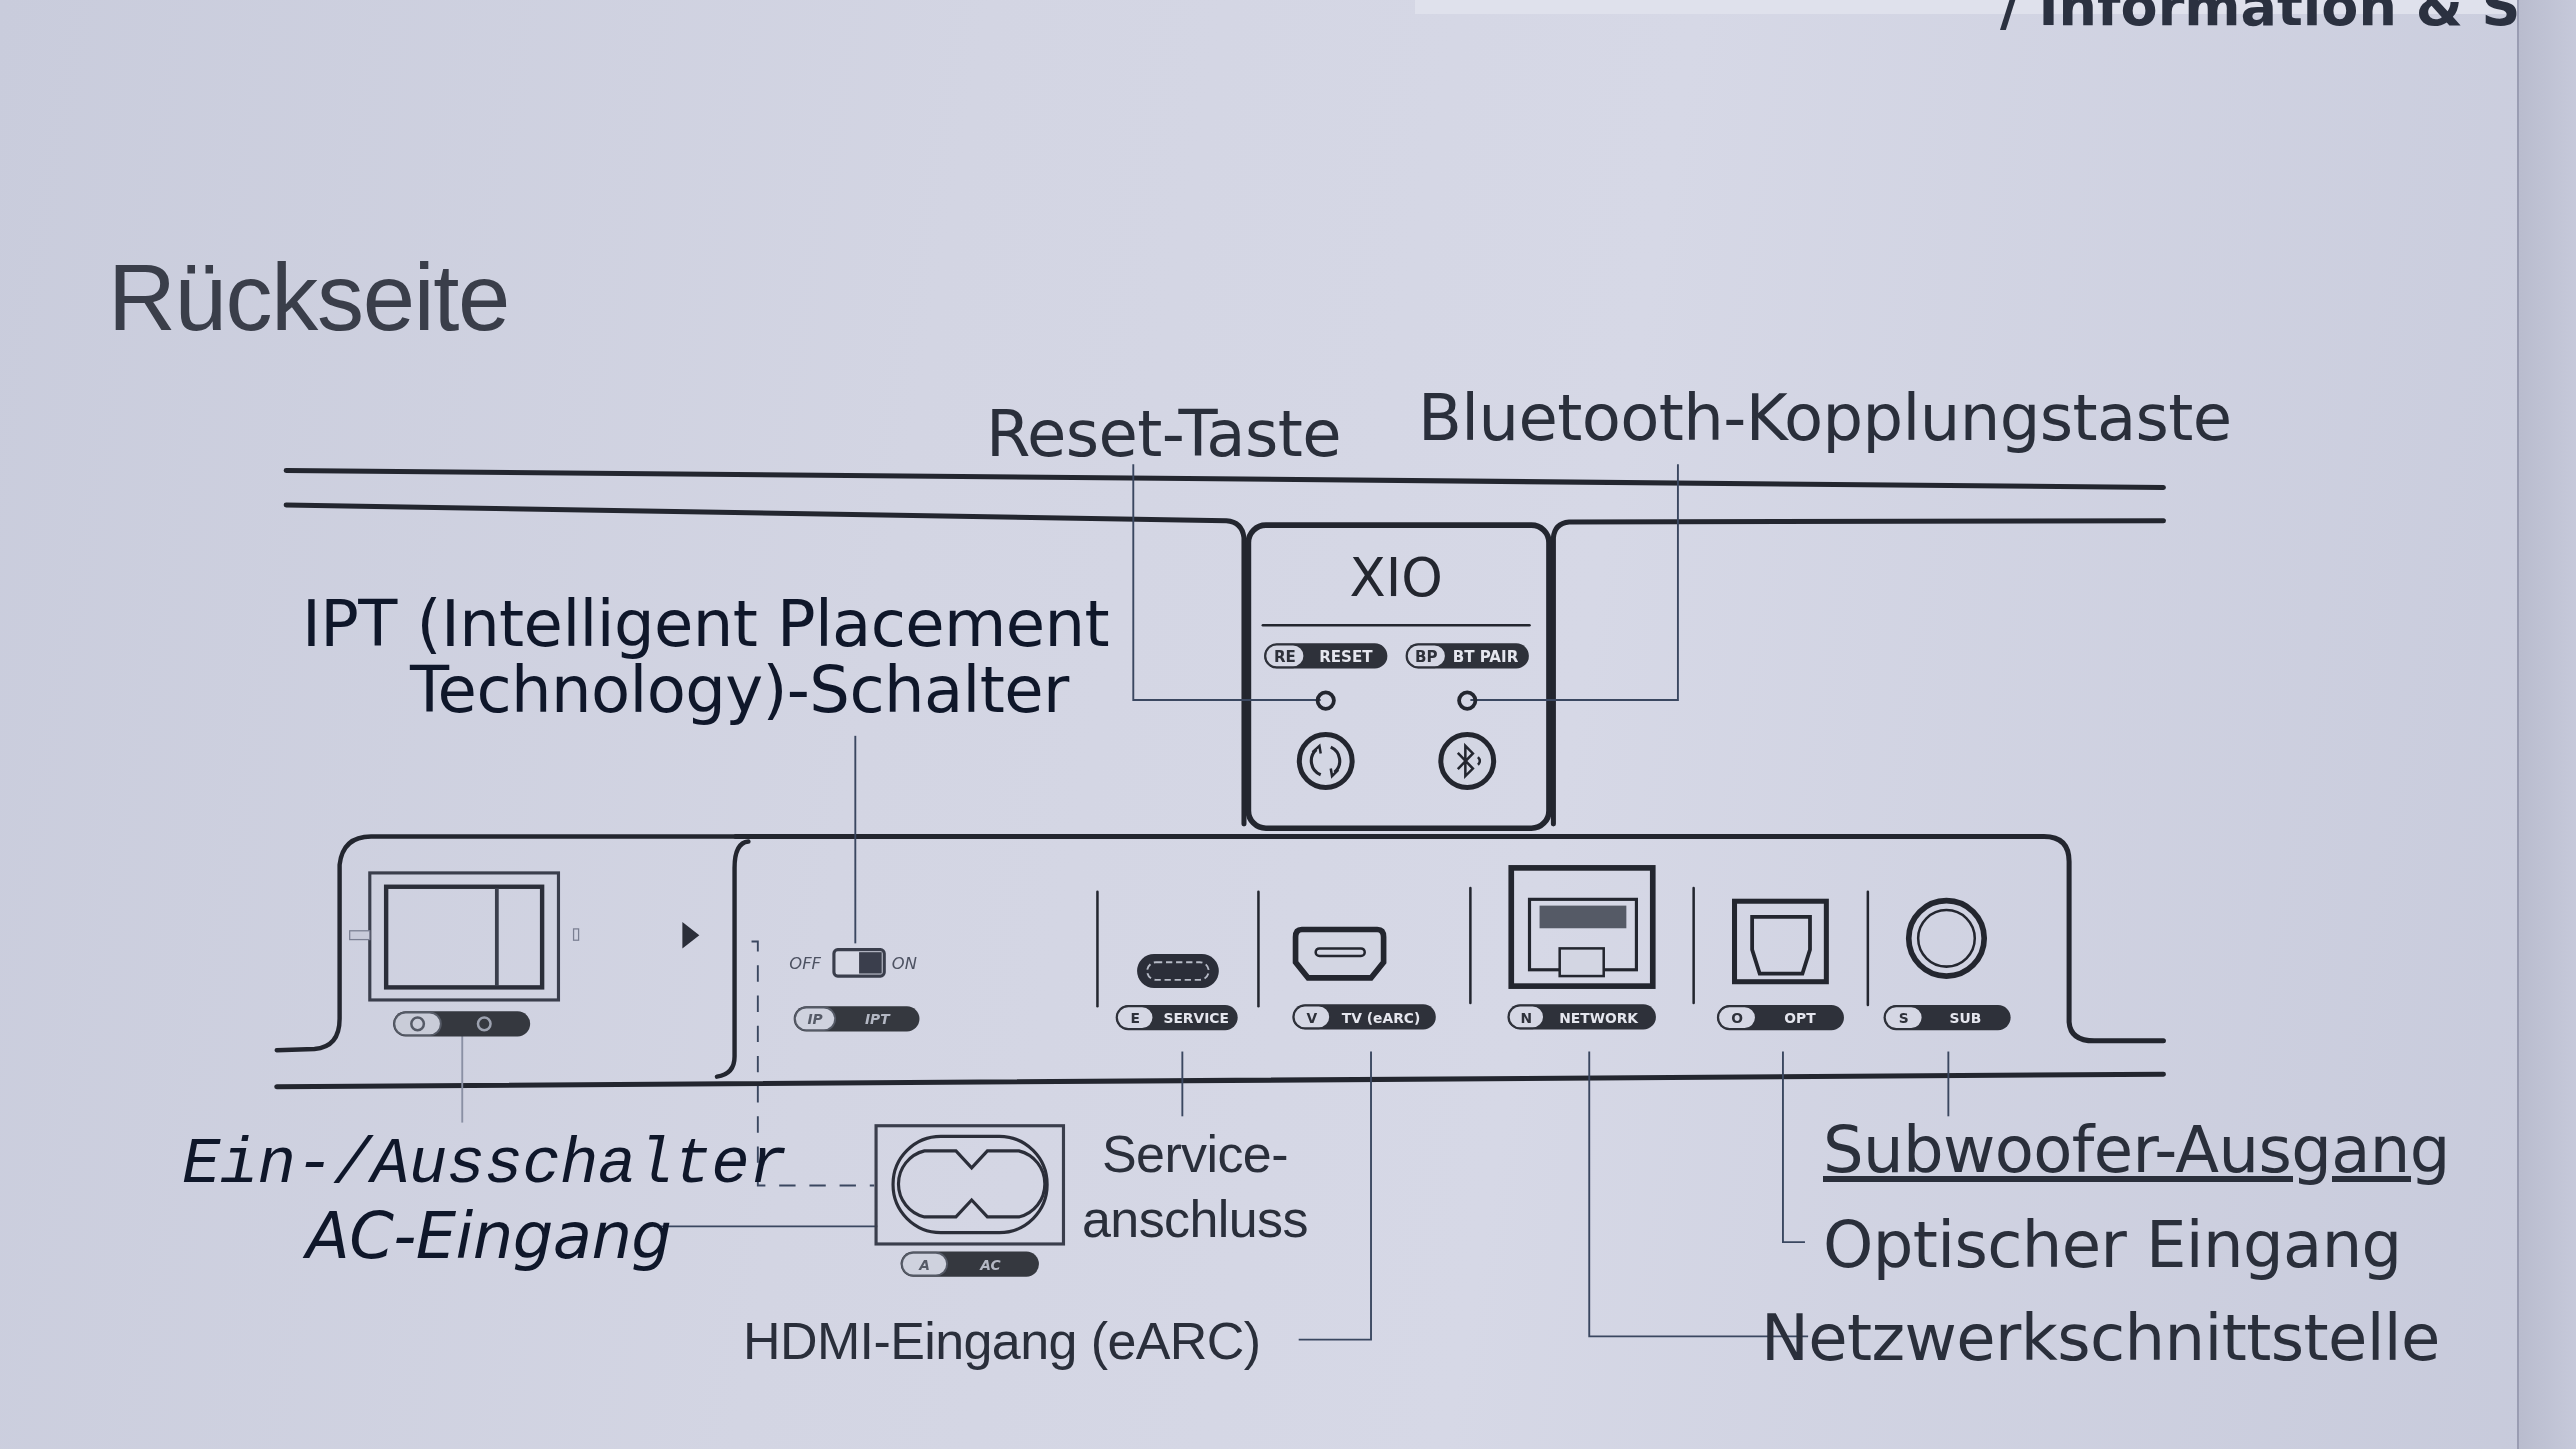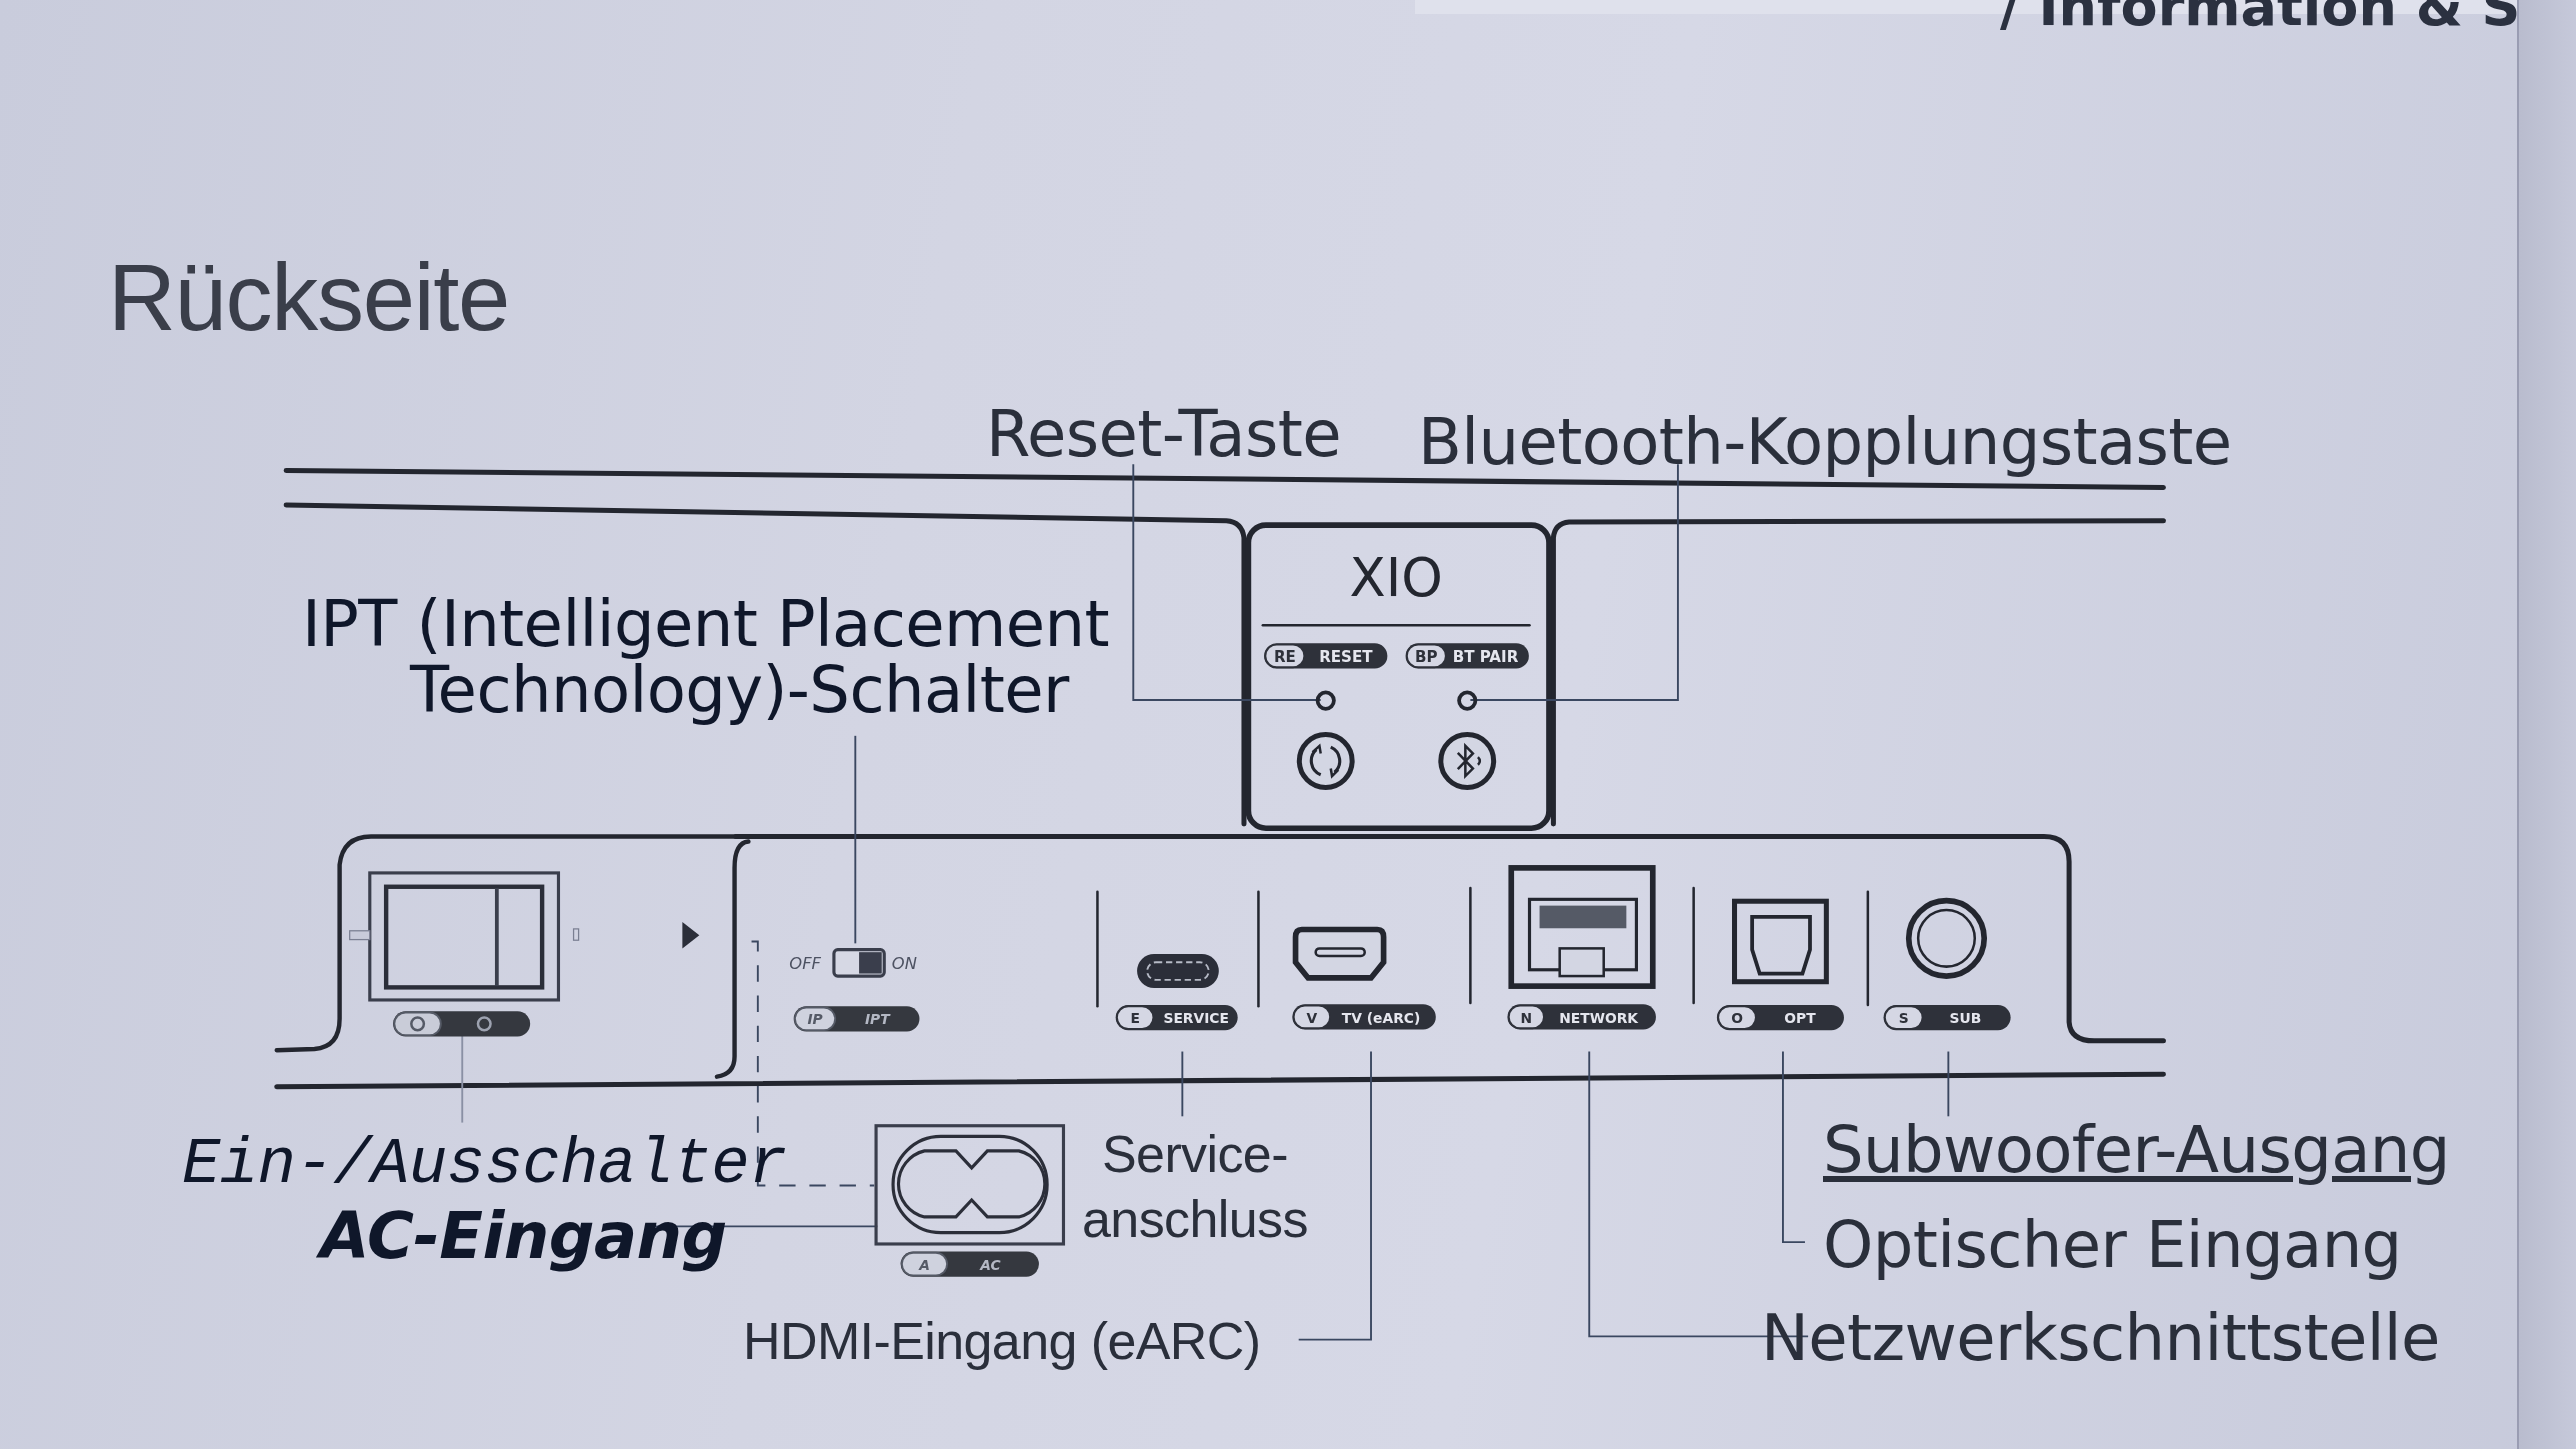--- a/index.html
+++ b/index.html
@@ -210,24 +210,24 @@
   </g>
   <g>
     <rect x="1432" y="1990" width="220" height="40" rx="20" fill="#35383f"></rect>
     <rect x="1434" y="1992" width="72" height="36" rx="18" fill="#cfd2de" stroke="#555a66" stroke-width="3"></rect>
     <text class="pill-text" x="1470" y="2019" text-anchor="middle" font-size="22" fill="#555a66" font-style="italic">A</text>
     <text class="pill-text" x="1575" y="2019" text-anchor="middle" font-size="22" fill="#b4b8c4" font-style="italic">AC</text>
   </g>
 </svg>
 
 <div class="label" style="left:986px; top:397px;">Reset-Taste</div>
-<div class="label" style="left:1418px; top:405px;text-align:center;">Bluetooth-Kopplungstaste</div>
+<div class="label" style="left:1418px; top:381px;text-align:center;">Bluetooth-Kopplungstaste</div>
 <div class="label faded" style="left:302px; top:587px;">IPT (Intelligent Placement</div>
 <div class="label faded" style="left:410px; top:653px;">Technology)-Schalter</div>
 <div class="label faded" style="left:182px; top:1129px; font-style:italic;font-family:Liberation Mono, monospace;">Ein-/Ausschalter</div>
-<div class="label faded" style="left:320px; top:1199px; font-style:italic;font-weight:bold;">AC-Eingang</div>
+<div class="label faded" style="left:306px; top:1199px; font-style:italic;">AC-Eingang</div>
 <div class="label" style="left:1102px; top:1124px; font-family:'Liberation Sans', sans-serif; font-size:52px;">Service-</div>
 <div class="label" style="left:1082px; top:1189px; font-family:'Liberation Sans', sans-serif; font-size:52px;">anschluss</div>
 <div class="label" style="left:743px; top:1311px; font-family:'Liberation Sans', sans-serif; font-size:52px;">HDMI-Eingang (eARC)</div>
 <div class="label" style="left:1823px; top:1113px;text-decoration:underline;">Subwoofer-Ausgang</div>
 <div class="label" style="left:1823px; top:1208px;">Optischer Eingang</div>
 <div class="label" style="left:1761px; top:1301px;">Netzwerkschnittstelle</div>
 
 
 </body></html>

